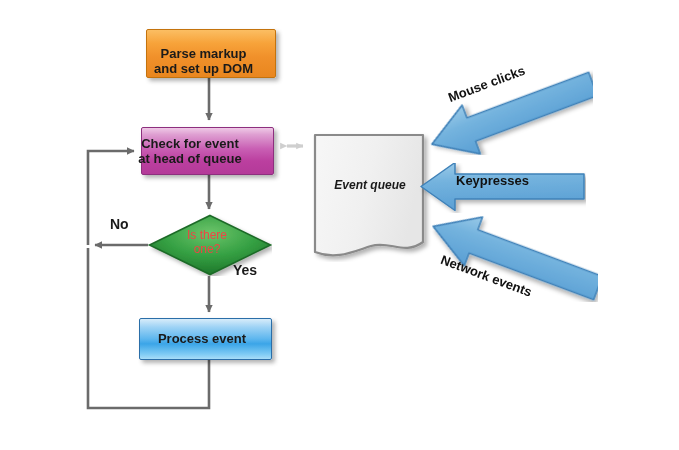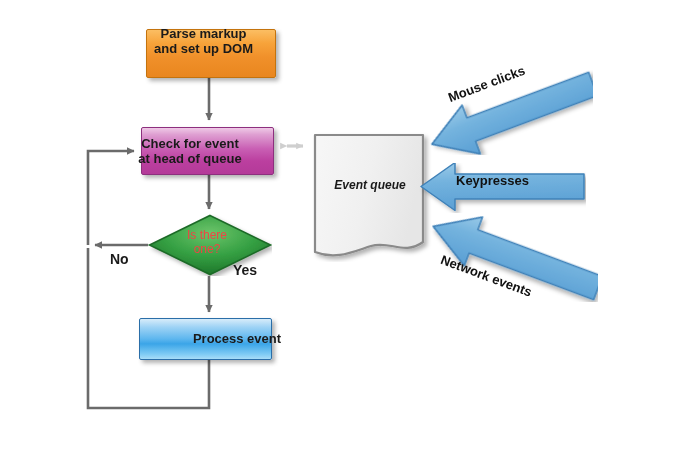--- a/index.html
+++ b/index.html
@@ -38,21 +38,21 @@
     border-radius: 2px;
     background: linear-gradient(to bottom,
         #fbbe63 0%,
         #f7a33a 28%,
         #f0902a 58%,
         #e9861f 100%);
     box-shadow: 3px 3px 4px rgba(0,0,0,0.30);
     box-sizing: border-box;
   }
   #parse-label {
-    left: 146px; top: 26px;
+    left: 146px; top: 46px;
     width: 115px;
     font-size: 13px;
   }
   
   #check-box {
     position: absolute;
     left: 141px; top: 127px;
     width: 133px; height: 48px;
     border: 1.6px solid #8d2f7e;
     border-radius: 2px;
@@ -97,29 +97,27 @@
         #3ba5e8 62%,
         #7fcbf4 88%,
         #a8ddf8 100%);
     box-shadow: 3px 3px 4px rgba(0,0,0,0.30);
     box-sizing: border-box;
   }
   #process-label {
     left: 139px; top: 331px;
     width: 126px;
     font-size: 13px;
-    padding-left: 35px;
   }
   
   #no-label {
     left: 110px; top: 216px;
     width: 44px;
     font-size: 14px;
     text-align: left;
-    margin-top: 35px;
   }
   #yes-label {
     left: 222px; top: 262px;
     width: 46px;
     font-size: 14px;
     text-align: center;
   }
   
   #queue-shape {
     position: absolute;

